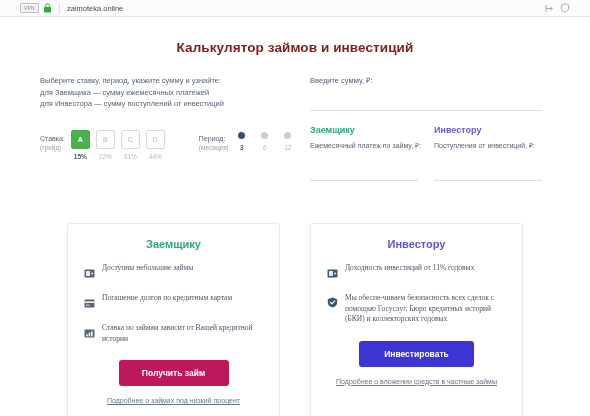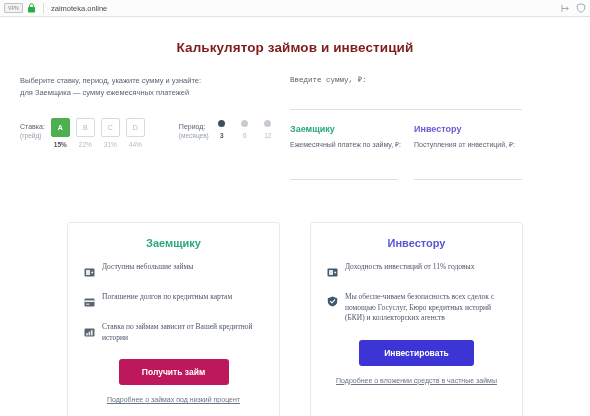--- a/index.html
+++ b/index.html
@@ -10,21 +10,21 @@
     overflow: hidden;
   }
 
   
   #browser-chrome {
     height: 17px;
     background: #fcfcfc;
     border-bottom: 1px solid #e2e2e2;
     display: flex;
     align-items: center;
-    padding: 0 4px;
+    padding: 0 20px;
     gap: 4px;
   }
   #vpn-badge {
     width: 19px; height: 10px;
     border: 1px solid #c2c2c2;
     background: #f2f2f2;
     border-radius: 1px;
     font-size: 5px;
     color: #8a8a8a;
     display: flex; align-items: center; justify-content: center;
@@ -49,21 +49,21 @@
   #page-title {
     text-align: center;
     font-size: 13.5px;
     font-weight: bold;
     color: #7f1d1d;
     padding-top: 23px;
     letter-spacing: .1px;
   }
 
   
-  #calc { display: flex; padding: 20px 18px 0 20px; }
+  #calc { display: flex; padding: 20px 18px 0 20px; justify-content: center; }
   #calc-left { width: 262px; }
   #calc-right { width: 250px; padding-left: 8px; }
 
   .intro-line {
     font-size: 7.5px; color: #5a6372; line-height: 11.5px;
   }
 
   #controls-row { display: flex; margin-top: 20px; align-items: flex-start; }
 
   .ctrl-label { font-size: 7px; color: #5a6372; line-height: 9px; padding-top: 4px; }
@@ -90,21 +90,21 @@
   .period-cell { width: 14px; margin-right: 9px; text-align: center; }
   .period-dot {
     width: 7px; height: 7px; border-radius: 50%;
     background: #c7ccd4; margin: 0 auto;
   }
   .period-dot.selected { background: #3d4f63; }
   .period-num { font-size: 6.5px; color: #b3b9c2; margin-top: 5px; }
   .period-num.selected { color: #4a5568; font-weight: bold; }
 
   
-  .field-label { font-size: 7.5px; color: #5a6372; font-family: Liberation Mono, monospace; }
+  .field-label { font-size: 7.5px; color: #5a6372; }
   .field-line {
     border-bottom: 1px solid #dcdfe4;
     height: 24px;
     width: 232px;
   }
   #amount-field-wrap { margin-top: 2px; }
 
   #results-row { display: flex; margin-top: 14px; }
   .result-col { width: 116px; }
   .result-col + .result-col { margin-left: 8px; }
@@ -175,20 +175,21 @@
 
 <div id="page">
 
   <div id="page-title">Калькулятор займов и инвестиций</div>
 
   <div id="calc">
 
     <div id="calc-left">
       <div class="intro-line">Выберите ставку, период, укажите сумму и узнайте:</div>
       <div class="intro-line">для Заемщика — сумму ежемесячных платежей</div>
+      <div class="intro-line">для Инвестора — сумму поступлений  от инвестиций</div>
 
       <div id="controls-row">
 
         <div class="ctrl-label">
           <span>Ставка:</span>
           <span class="sub">(грейд)</span>
         </div>
         <div id="rate-group">
           <div class="rate-cell">
             <div class="rate-box selected">A</div>
@@ -311,21 +312,21 @@
         <div class="feature-text">Доходность инвестиций от 11% годовых</div>
       </div>
 
       <div class="feature">
         <div class="feature-icon">
           <svg width="11" height="11" viewBox="0 0 11 11">
             <path d="M5.5 0.6 L10.2 2.3 V5.6 C10.2 8.2 8.2 9.9 5.5 10.6 C2.8 9.9 0.8 8.2 0.8 5.6 V2.3 Z" fill="#3d5a6c"></path>
             <path d="M3.4 5.4 L4.9 6.9 L7.7 3.9" fill="none" stroke="#ffffff" stroke-width="1.1" stroke-linecap="round" stroke-linejoin="round"></path>
           </svg>
         </div>
-        <div class="feature-text">Мы обеспе-чиваем безопасность всех сделок с помощью Госуслуг, Бюро кредитных историй (БКИ) и коллекторских агенств</div>
+        <div class="feature-text">Мы обеспе-чиваем безопасность всех сделок с помощью Госуслуг, Бюро кредитных историй (БКИ) и коллекторских годовых</div>
       </div>
 
       <button class="cta investor">Инвестировать</button>
       <a class="card-link">Подробнее о вложении средств в частные займы</a>
     </div>
 
   </div>
 
 </div>
 

